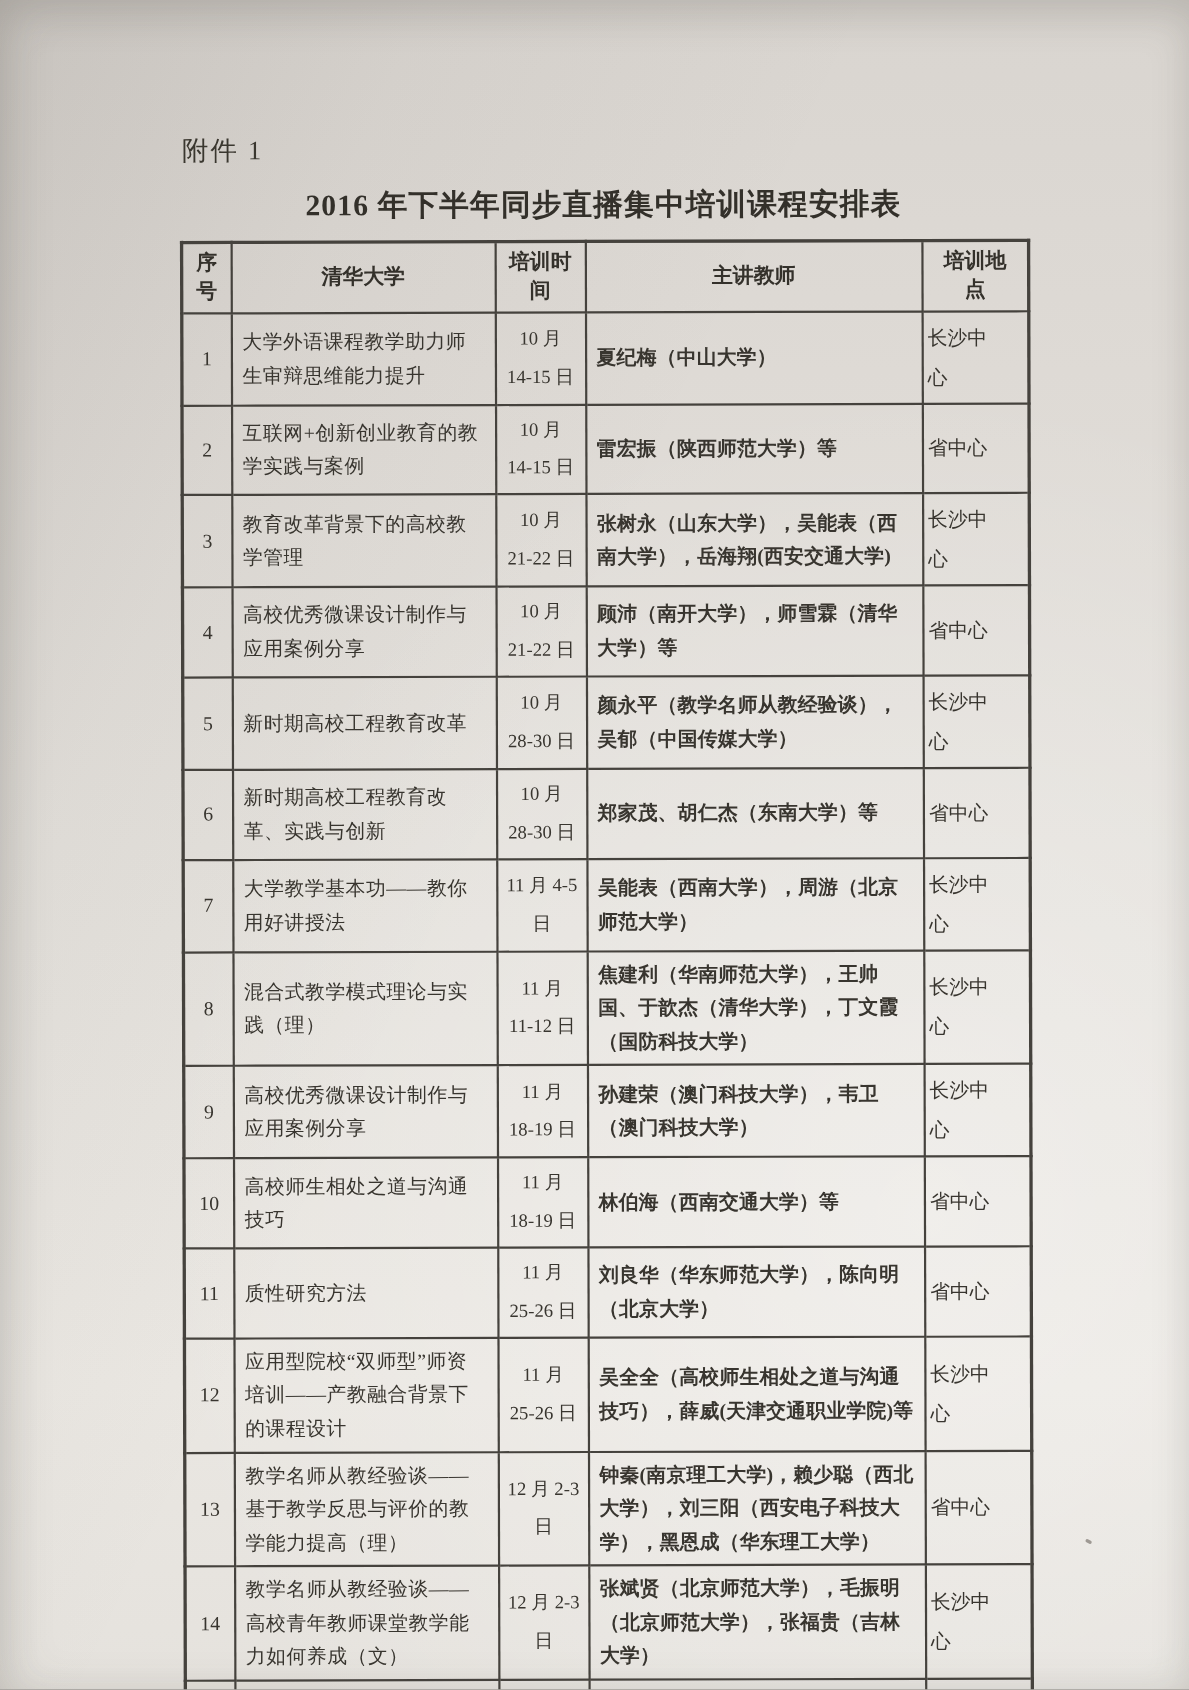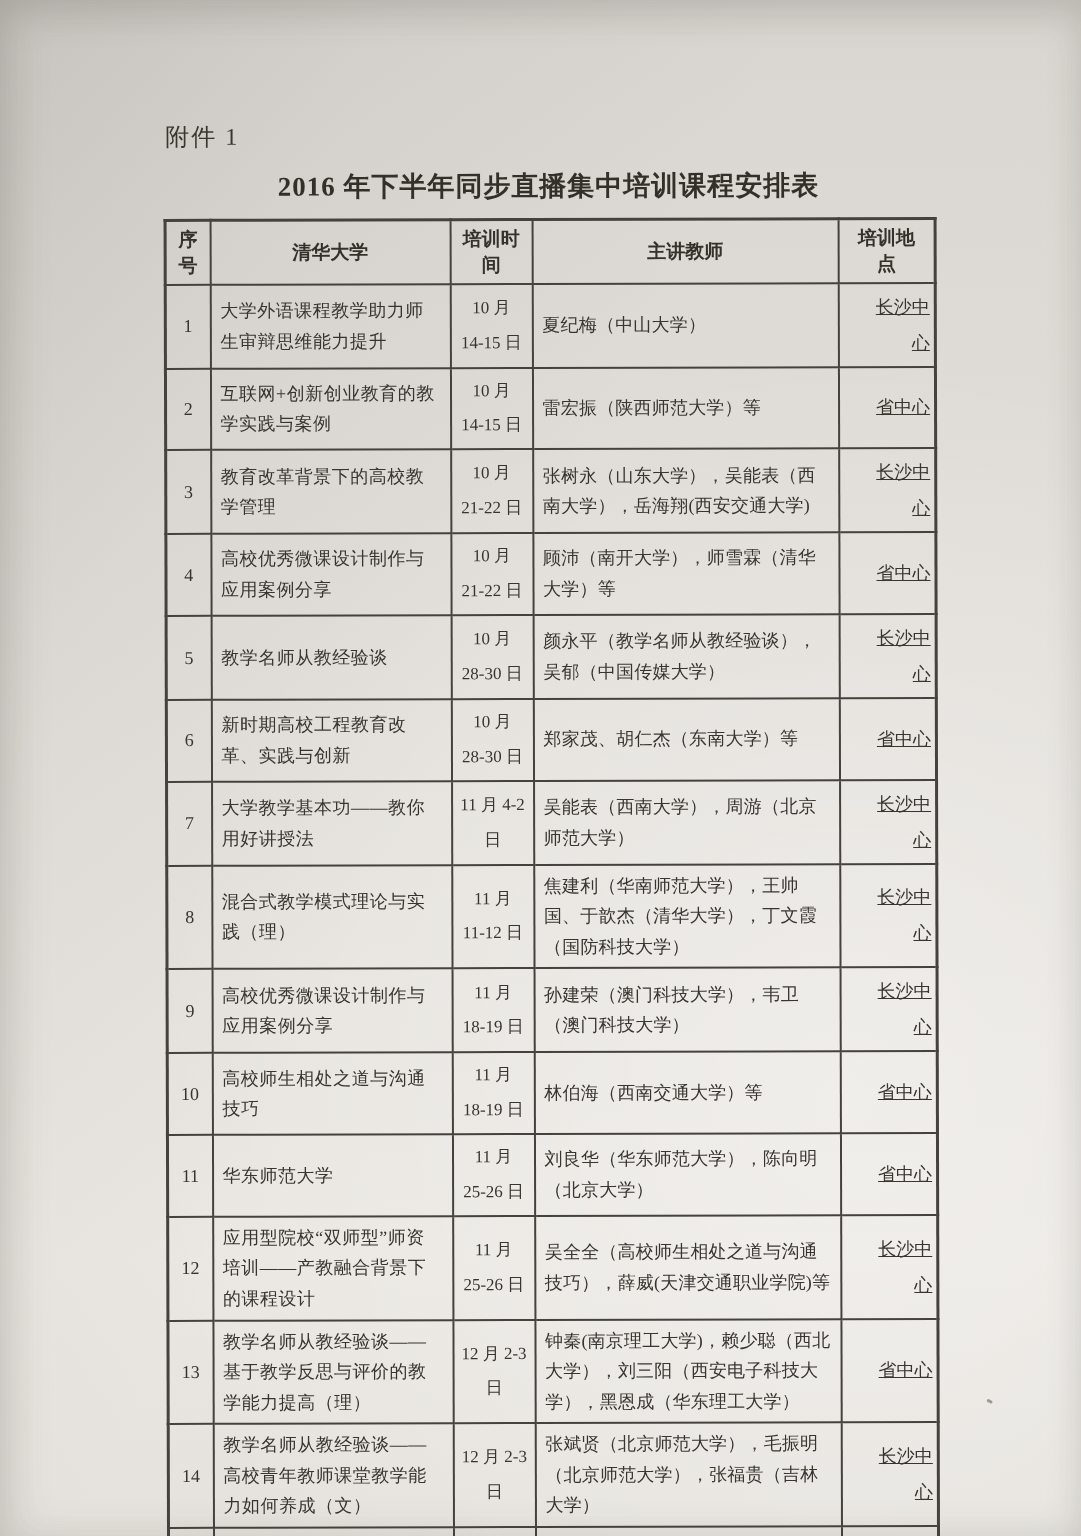--- a/index.html
+++ b/index.html
@@ -46,22 +46,22 @@
     font-size:19px;font-weight:bold;line-height:1.35;
     text-align:center;padding:4px 2px;white-space:pre-line;
     color:#34312b;
   }
   .schedule td{
     font-size:18px;line-height:1.7;padding:5px 9px;color:#38352f;
   }
   td.cell-no{text-align:center;font-family:"Liberation Serif",serif;}
   td.cell-course{letter-spacing:0.5px;}
   td.cell-time{text-align:center;white-space:pre-line;line-height:2.05;font-size:17px;padding:5px 2px;}
-  td.cell-teacher{letter-spacing:0.2px;}
-  td.cell-loc{text-align:right;white-space:pre-line;line-height:2.0;padding:5px 4px;text-decoration:underline;}
+  td.cell-teacher{letter-spacing:0.2px;font-weight:bold;}
+  td.cell-loc{text-align:left;white-space:pre-line;line-height:2.0;padding:5px 4px;}
   .schedule tr{height:64px;}
   .speck{
     position:absolute;left:985px;top:1401px;width:6px;height:3px;
     background:rgba(95,88,80,0.55);border-radius:2px;transform:rotate(28deg);
   }
 </style>
 </head>
 <body>
 
 <div class="photo">
@@ -121,39 +121,39 @@
           <tr>
     <td class="cell-no">4</td>
     <td class="cell-course">高校优秀微课设计制作与应用案例分享</td>
     <td class="cell-time">10 月
 21-22 日</td>
     <td class="cell-teacher">顾沛（南开大学），师雪霖（清华大学）等</td>
     <td class="cell-loc">省中心</td>
   </tr>
           <tr>
     <td class="cell-no">5</td>
-    <td class="cell-course">教学名师从教经验谈</td>
+    <td class="cell-course">新时期高校工程教育改革</td>
     <td class="cell-time">10 月
 28-30 日</td>
     <td class="cell-teacher">颜永平（教学名师从教经验谈），吴郁（中国传媒大学）</td>
     <td class="cell-loc">长沙中
 心</td>
   </tr>
           <tr>
     <td class="cell-no">6</td>
     <td class="cell-course">新时期高校工程教育改革、实践与创新</td>
     <td class="cell-time">10 月
 28-30 日</td>
     <td class="cell-teacher">郑家茂、胡仁杰（东南大学）等</td>
     <td class="cell-loc">省中心</td>
   </tr>
           <tr>
     <td class="cell-no">7</td>
     <td class="cell-course">大学教学基本功——教你用好讲授法</td>
-    <td class="cell-time">11 月 4-2
+    <td class="cell-time">11 月 4-5
 日</td>
     <td class="cell-teacher">吴能表（西南大学），周游（北京师范大学）</td>
     <td class="cell-loc">长沙中
 心</td>
   </tr>
           <tr>
     <td class="cell-no">8</td>
     <td class="cell-course">混合式教学模式理论与实践（理）</td>
     <td class="cell-time">11 月
 11-12 日</td>
@@ -173,21 +173,21 @@
           <tr>
     <td class="cell-no">10</td>
     <td class="cell-course">高校师生相处之道与沟通技巧</td>
     <td class="cell-time">11 月
 18-19 日</td>
     <td class="cell-teacher">林伯海（西南交通大学）等</td>
     <td class="cell-loc">省中心</td>
   </tr>
           <tr>
     <td class="cell-no">11</td>
-    <td class="cell-course">华东师范大学</td>
+    <td class="cell-course">质性研究方法</td>
     <td class="cell-time">11 月
 25-26 日</td>
     <td class="cell-teacher">刘良华（华东师范大学），陈向明（北京大学）</td>
     <td class="cell-loc">省中心</td>
   </tr>
           <tr>
     <td class="cell-no">12</td>
     <td class="cell-course">应用型院校“双师型”师资培训——产教融合背景下的课程设计</td>
     <td class="cell-time">11 月
 25-26 日</td>

